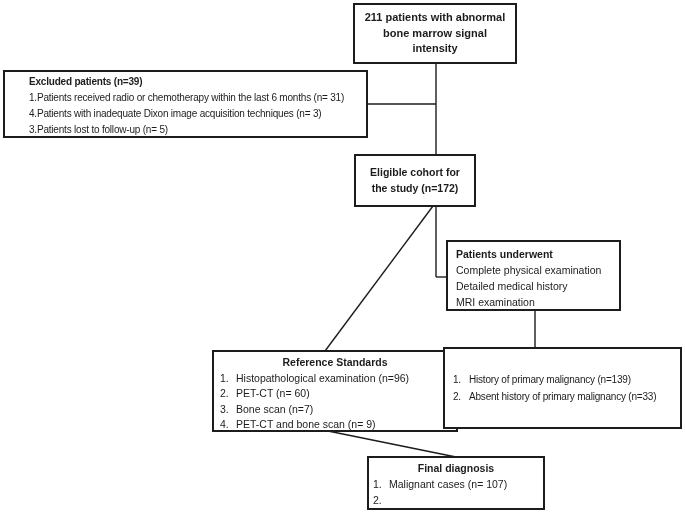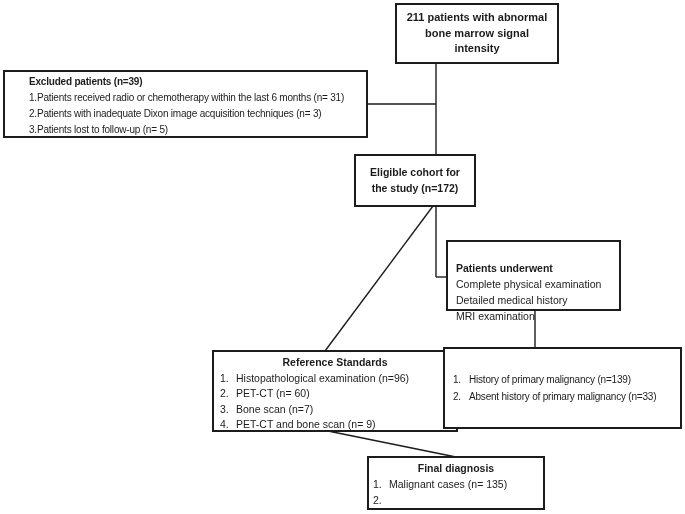--- a/index.html
+++ b/index.html
@@ -18,36 +18,35 @@
     background:var(--bg, #ffffff);
   }
   .bold { font-weight:bold; }
   .centered { text-align:center; }
 
   .b-initial {
     left:353px; top:3px; width:164px; height:61px;
     display:flex; align-items:center; justify-content:center;
     text-align:center; font-weight:bold; font-size:11px; line-height:1.45;
     padding:0 6px;
-    margin-left:42px;
   }
   .b-excluded {
     left:3px; top:70px; width:365px; height:68px;
     padding:2px 24px; font-size:10px; letter-spacing:-0.2px; line-height:16px;
     white-space:nowrap;
   }
   .b-eligible {
     left:354px; top:154px; width:122px; height:53px;
     display:flex; align-items:center; justify-content:center;
     text-align:center; font-weight:bold; font-size:10.5px; line-height:1.5;
     padding:0 5px;
   }
   .b-underwent {
     left:446px; top:240px; width:175px; height:71px;
-    padding:18px 8px; font-size:10.5px; line-height:16px; white-space:nowrap;
+    padding:4px 8px; font-size:10.5px; line-height:16px; white-space:nowrap;
   }
   .b-reference {
     left:212px; top:350px; width:246px; height:82px;
     padding:3px 6px; font-size:10.5px; line-height:15.5px;
   }
   .b-history {
     left:443px; top:347px; width:239px; height:82px;
     display:flex; flex-direction:column; justify-content:center;
     padding:0 8px; font-size:10px; letter-spacing:-0.2px; line-height:17px;
   }
@@ -73,21 +72,21 @@
     <line x1="328" y1="431" x2="456" y2="457"></line>
   </svg>
 
   <div class="box b-initial">
     <span>211 patients with abnormal bone marrow signal intensity</span>
   </div>
 
   <div class="box b-excluded">
     <div class="bold">Excluded patients (n=39)</div>
     <div>1.Patients received radio or chemotherapy within the last 6 months (n= 31)</div>
-    <div>2.Patients with inadequate Dixon image acquisition techniques (n= 3)</div>
+    <div>4.Patients with inadequate Dixon image acquisition techniques (n= 3)</div>
     <div>3.Patients lost to follow-up (n= 5)</div>
   </div>
 
   <div class="box b-eligible">
     <span>Eligible cohort for the study (n=172)</span>
   </div>
 
   <div class="box b-underwent">
     <div class="bold">Patients underwent</div>
     <div>Complete physical examination</div>
@@ -123,20 +122,20 @@
     <div class="li">
       <span class="num">2.</span>
       <span>Absent history of primary malignancy (n=33)</span>
     </div>
   </div>
 
   <div class="box b-final">
     <div class="bold centered">Final diagnosis</div>
     <div class="li">
       <span class="num">1.</span>
-      <span>Malignant cases (n= 135)</span>
+      <span>Malignant cases (n= 107)</span>
     </div>
     <div class="li">
       <span class="num">2.</span>
     </div>
   </div>
 
 </div>
 
 </body></html>

